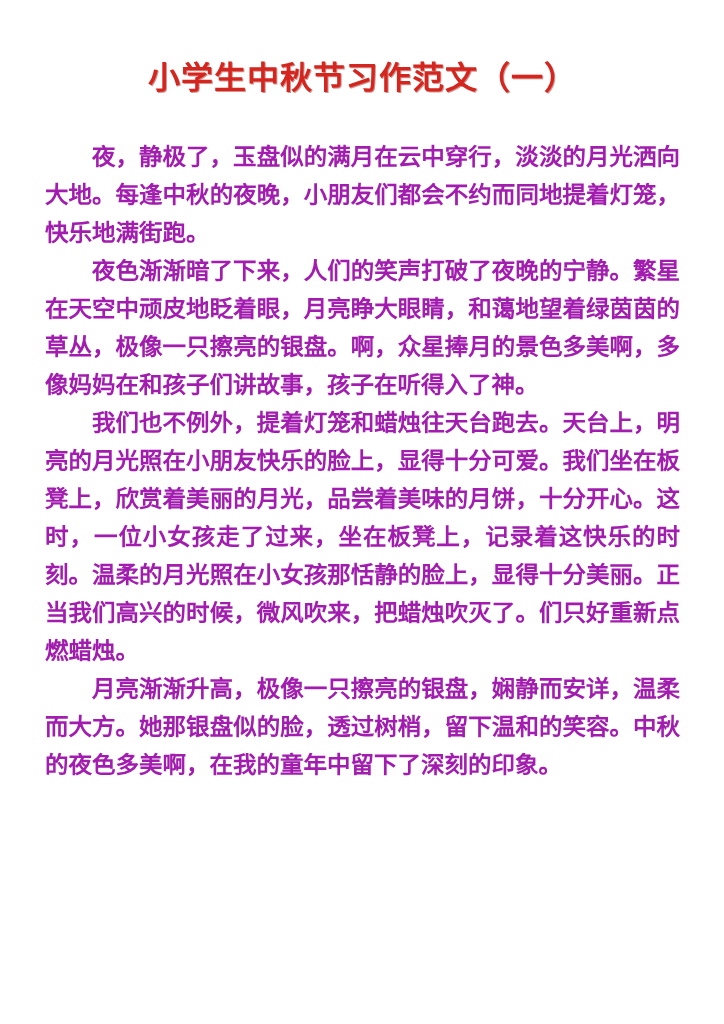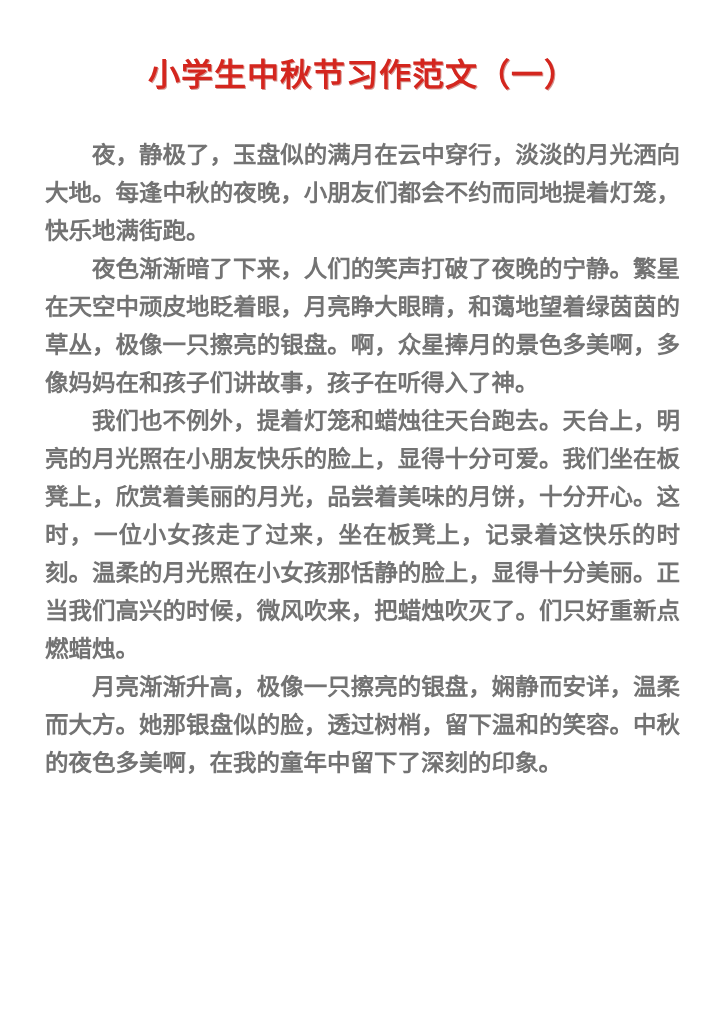--- a/index.html
+++ b/index.html
@@ -8,38 +8,38 @@
     background: #ffffff;
   }
   .page {
     position: relative;
     width: 724px;
     height: 1024px;
     background: #ffffff;
     box-sizing: border-box;
     padding: 58px 44px 0 45px;
     overflow: hidden;
-    font-family: Liberation Mono, monospace;
+    font-family: Liberation Serif, serif;
   }
   .doc-title {
     margin: 0 0 40px 0;
     text-align: center;
     font-size: 32px;
     line-height: 40px;
     font-weight: 800;
     color: #d4261e;
     text-shadow: 1px 1px 0 rgba(160, 20, 12, 0.45);
     letter-spacing: 1px;
   }
   .doc-body p {
     margin: 0;
     font-size: 23.5px;
     line-height: 38px;
     font-weight: 700;
-    color: #737373;
+    color: #a21caf;
     text-align: justify;
     text-justify: inter-ideograph;
     text-indent: 2em;
     word-break: break-all;
   }
 </style>
 </head>
 <body>
 
 <div class="page">

